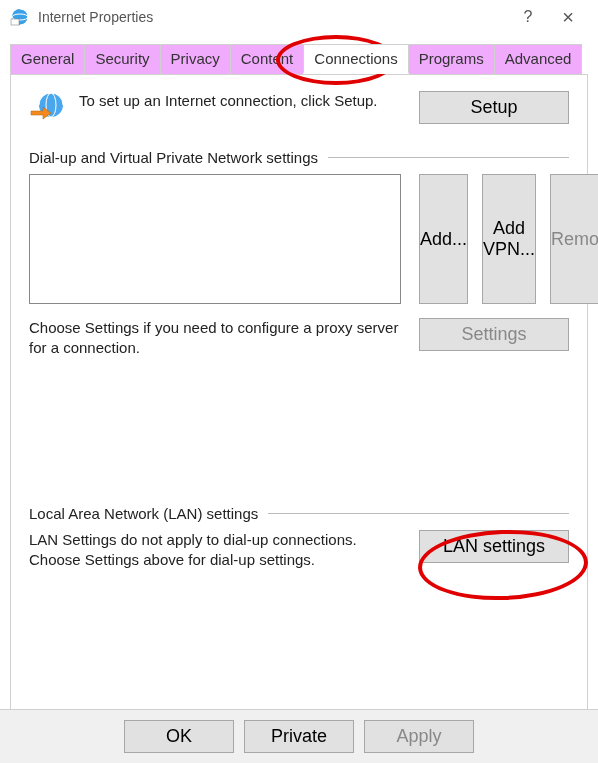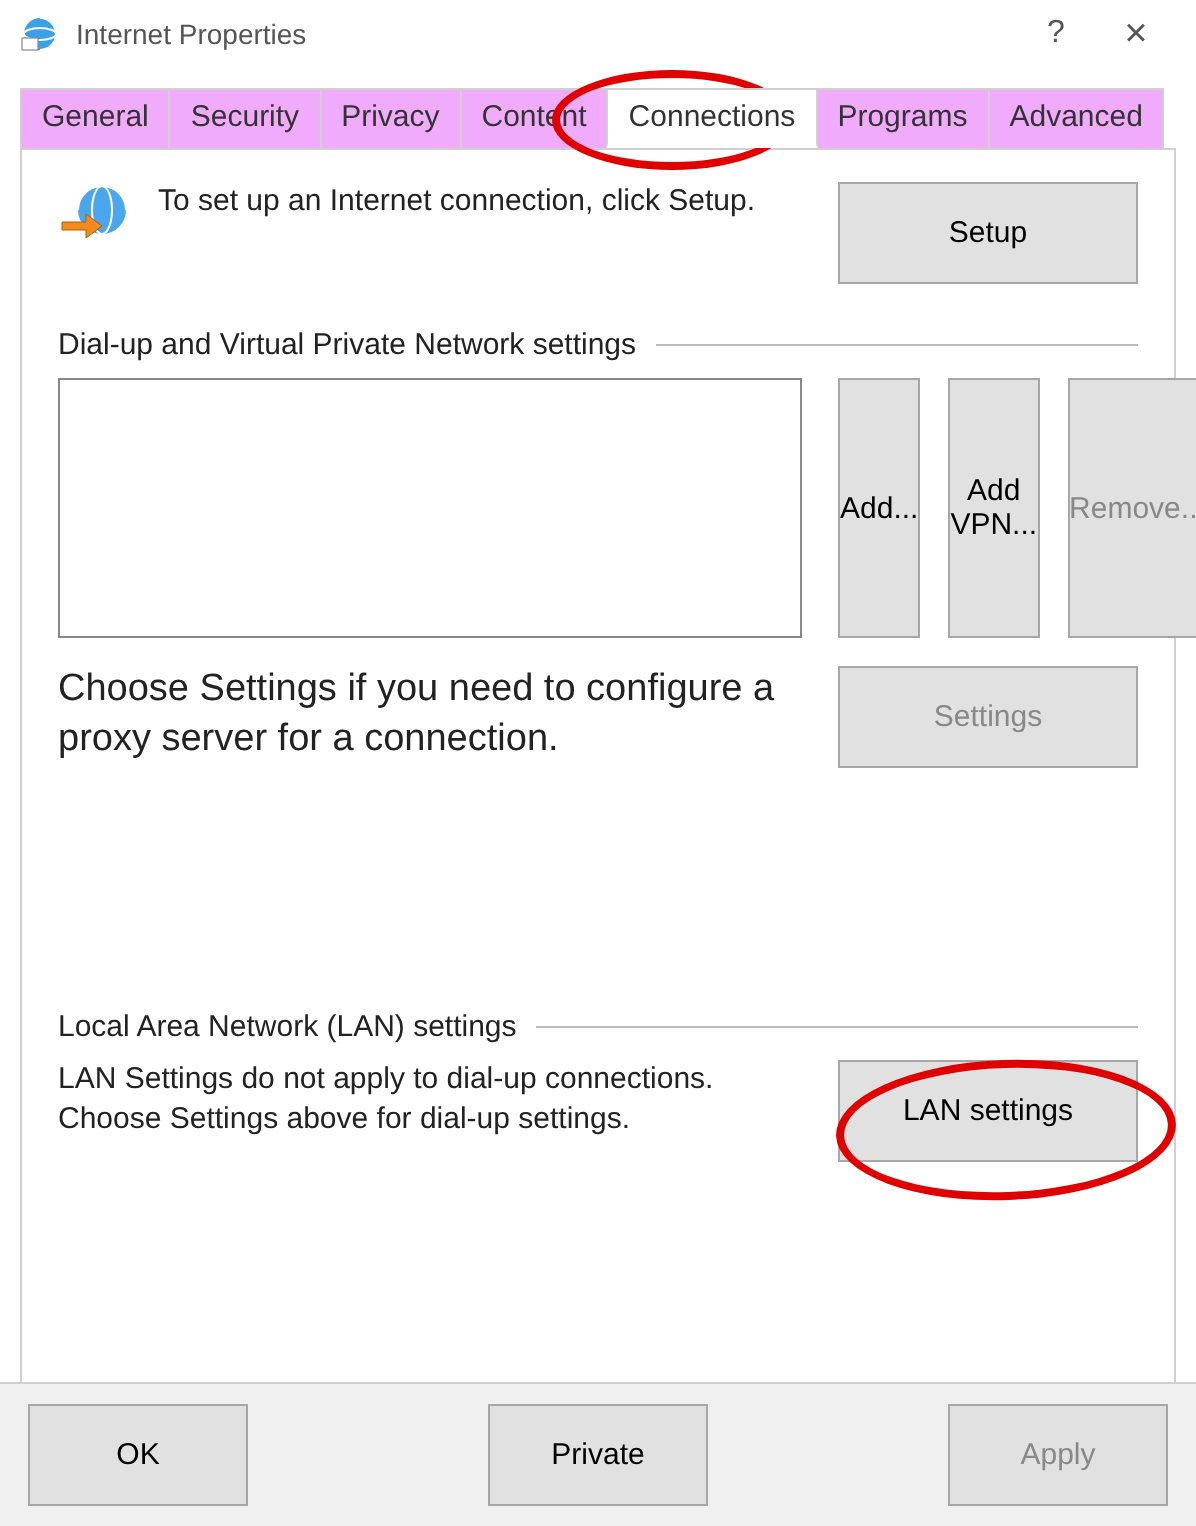--- a/index.html
+++ b/index.html
@@ -71,22 +71,22 @@
     }
     .setup-text {
       flex: 1;
       font-size: 15px;
       color: #222;
       line-height: 1.3;
     }
     .btn {
       background: #e1e1e1;
       border: 1px solid #a7a7a7;
-      padding: 16px 0;
-      font-size: 15px;
+      padding: 5px 0;
+      font-size: 18px;
       width: 150px;
       text-align: center;
       cursor: pointer;
     }
     .btn.disabled {
       color: #888;
       cursor: default;
     }
     .section-head {
       display: flex;
@@ -119,21 +119,21 @@
       width: 150px;
     }
     .proxy-row {
       display: flex;
       align-items: flex-start;
       gap: 18px;
       margin-top: 14px;
     }
     .proxy-text {
       flex: 1;
-      font-size: 19px;
+      font-size: 15px;
       color: #222;
       line-height: 1.3;
     }
     .lan-row {
       display: flex;
       align-items: flex-start;
       gap: 19px;
       margin-top: 6px;
     }
     .lan-text {
@@ -143,21 +143,21 @@
       line-height: 1.3;
     }
     .lan-section { position: absolute; left: 18px; right: 18px; top: 430px; }
     .bottom-bar {
       position: absolute;
       left: 0; right: 0; bottom: 0;
       background: #f0f0f0;
       border-top: 1px solid #d0d0d0;
       padding: 10px 14px;
       display: flex;
-      justify-content: space-between;
+      justify-content: center;
       gap: 10px;
     }
     .bottom-bar .btn { width: 110px; }
     .circle-annot {
       position: absolute;
       border: 4px solid #e00000;
       border-radius: 50%;
       pointer-events: none;
     }
     .circle-connections { left: 276px; top: 35px; width: 120px; height: 50px; }

